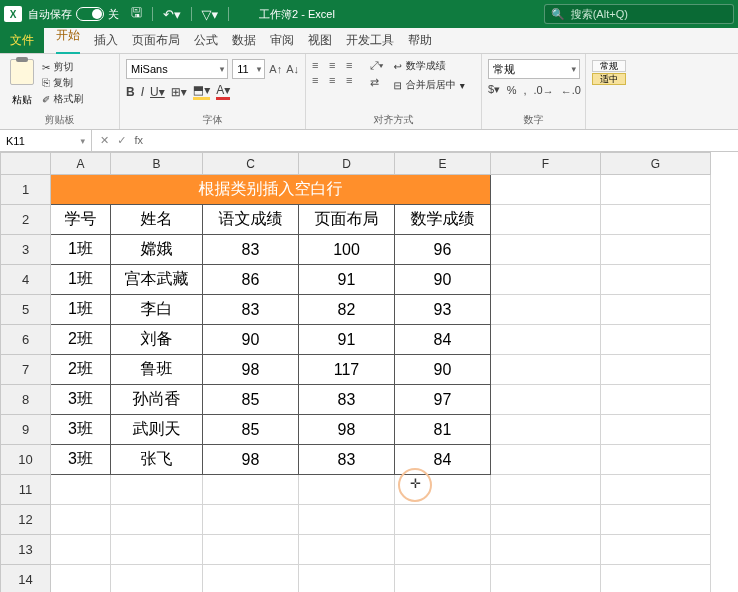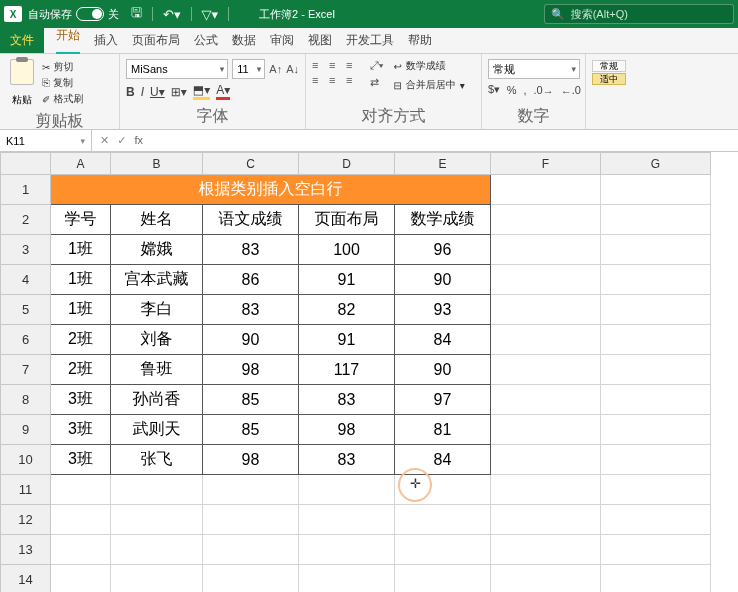--- a/index.html
+++ b/index.html
@@ -13,21 +13,21 @@
 .qat-sep{width:1px;height:14px;background:rgba(255,255,255,.4)}
 .qat-icon{font-size:13px;opacity:.95}
 .doc-title{font-size:11px;margin-left:24px}
 .searchbar{margin-left:auto;background:#0a6a35;border:1px solid rgba(255,255,255,.3);border-radius:3px;height:20px;width:190px;display:flex;align-items:center;padding:0 6px;gap:6px;color:#c8e6d3;font-size:11px}
 .menubar{height:26px;background:#f5f5f5;display:flex;align-items:center;padding:0 8px;gap:14px;font-size:12px;color:#444;border-bottom:1px solid #d0d0d0}
 .menu-item{cursor:pointer}
 .menu-item.file{background:#0f7b3f;color:#fde047;padding:4px 10px;margin-left:-8px;margin-right:-2px}
 .menu-item.active{color:#a16207;border-bottom:2px solid #14b8a6;padding-bottom:8px;font-weight:500}
 .ribbon{height:76px;background:#f5f5f5;border-bottom:1px solid #c8c8c8;display:flex}
 .rgroup{border-right:1px solid #d8d8d8;padding:3px 6px 0;display:flex;flex-direction:column;justify-content:space-between}
-.rlabel{text-align:center;font-size:16px;color:#666;padding:2px 0}
+.rlabel{text-align:center;font-size:10px;color:#666;padding:2px 0}
 .rrow{display:flex;align-items:center;gap:4px}
 .paste-btn{display:flex;flex-direction:column;align-items:center;gap:8px;padding:2px 4px;cursor:pointer}
 .paste-ico{width:24px;height:26px;background:#fff8dc;border:1px solid #bbb;border-radius:2px;position:relative}
 .paste-ico::before{content:"";position:absolute;top:-3px;left:5px;width:12px;height:5px;background:#888;border-radius:2px}
 .clip-sub{display:flex;flex-direction:column;gap:2px;font-size:10px;color:#333}
 .clip-sub div{display:flex;align-items:center;gap:3px;cursor:pointer}
 .font-sel{border:1px solid #bbb;background:#fff;height:20px;font-size:11px;padding:0 14px 0 4px;position:relative;display:flex;align-items:center;cursor:pointer}
 .font-sel::after{content:"▾";position:absolute;right:3px;color:#666;font-size:9px}
 .fs-name{width:108px}
 .fs-size{width:34px}

